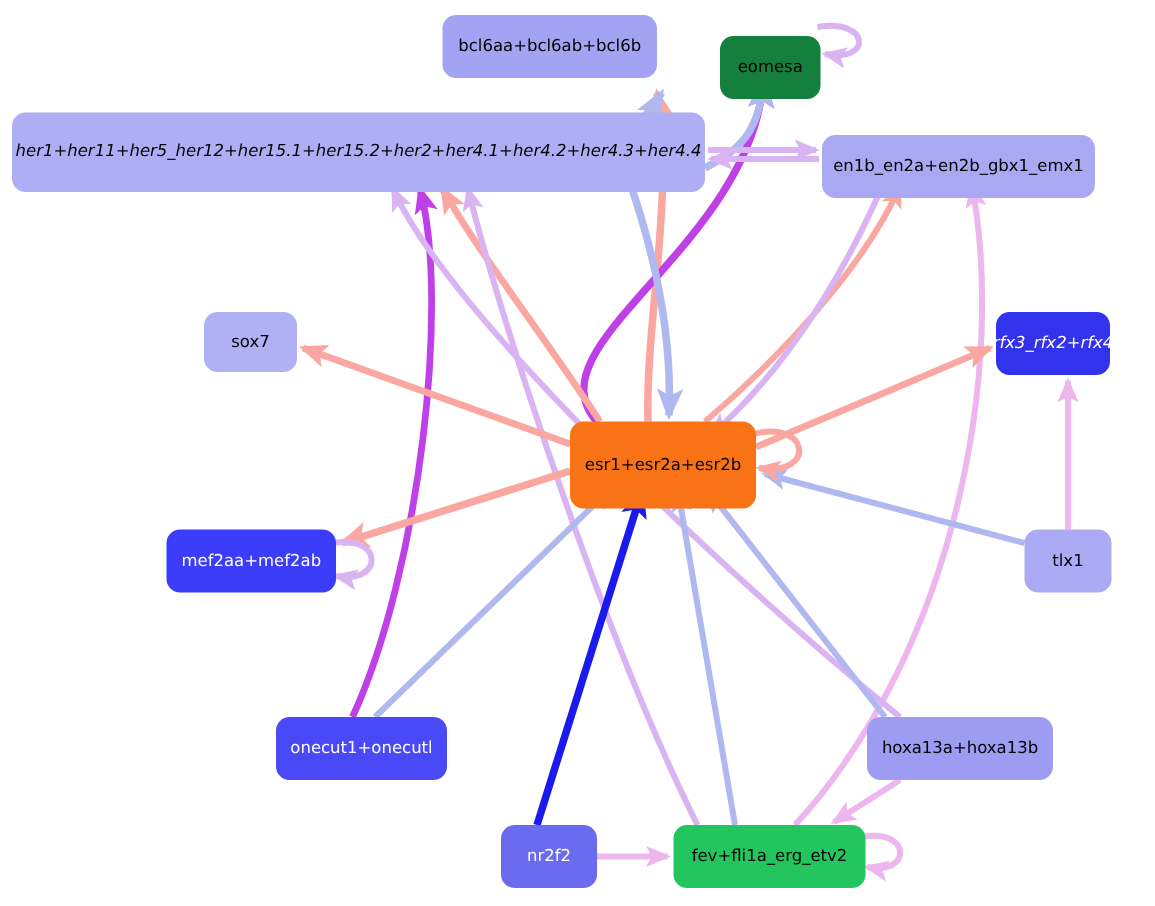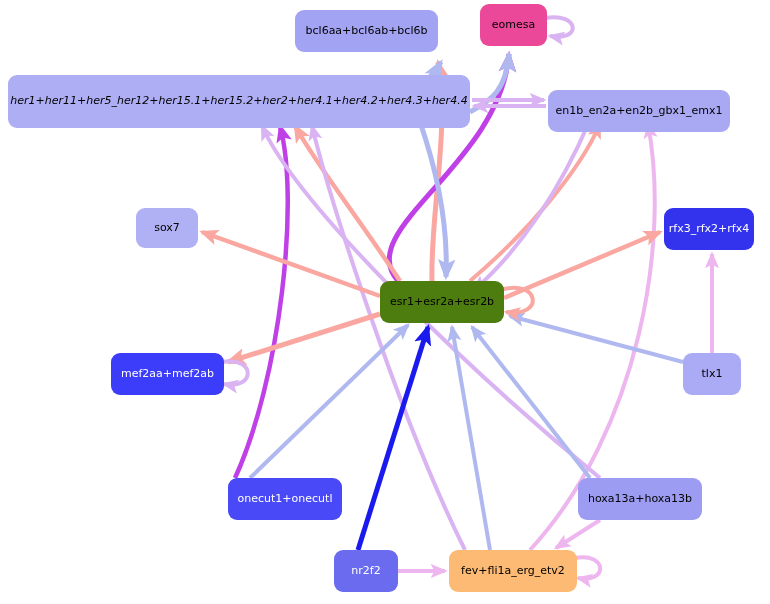--- a/index.html
+++ b/index.html
@@ -67,51 +67,51 @@
         <path d="M 545,18 C 580,12 582,42 550,36" stroke="#d9b3f2" stroke-width="4" fill="none" stroke-linecap="butt" marker-end="url(#ah-d9b3f2)"></path>
         <path d="M 222,362 C 256,356 256,390 224,384" stroke="#d9b3f2" stroke-width="4" fill="none" stroke-linecap="butt" marker-end="url(#ah-d9b3f2)"></path>
         <path d="M 575,558 C 608,552 608,584 578,578" stroke="#edb6ef" stroke-width="4" fill="none" stroke-linecap="butt" marker-end="url(#ah-edb6ef)"></path>
       </g>
   </svg>
 
   <div id="node-layer">
       <div class="node" style="left: 295px; top: 10px; width: 143px; height: 42px; background: rgb(163, 163, 243); color: rgb(0, 0, 0);">
         <span>bcl6aa+bcl6ab+bcl6b</span>
       </div>
-      <div class="node" style="left: 480px; top: 4px; width: 67px; height: 42px; background: #ec4899; color: rgb(0, 0, 0);">
+      <div class="node" style="left: 480px; top: 24px; width: 67px; height: 42px; background: #15803d; color: rgb(0, 0, 0);">
         <span>eomesa</span>
       </div>
       <div class="node" style="left: 8px; top: 75px; width: 462px; height: 53px; background: rgb(174, 174, 244); color: rgb(0, 0, 0); font-style: italic;">
         <span>her1+her11+her5_her12+her15.1+her15.2+her2+her4.1+her4.2+her4.3+her4.4</span>
       </div>
       <div class="node" style="left: 548px; top: 90px; width: 182px; height: 42px; background: rgb(168, 168, 243); color: rgb(0, 0, 0);">
         <span>en1b_en2a+en2b_gbx1_emx1</span>
       </div>
       <div class="node" style="left: 136px; top: 208px; width: 62px; height: 40px; background: rgb(176, 176, 245); color: rgb(0, 0, 0);">
         <span>sox7</span>
       </div>
-      <div class="node" style="left: 664px; top: 208px; width: 90px; height: 42px; background: rgb(51, 51, 238); color: rgb(255, 255, 255);">
+      <div class="node" style="left: 664px; top: 208px; width: 76px; height: 42px; background: rgb(51, 51, 238); color: rgb(255, 255, 255); font-style: italic;">
         <span>rfx3_rfx2+rfx4</span>
       </div>
-      <div class="node" style="left: 380px; top: 281px; width: 124px; height: 42px; background: #4d7c0f; color: rgb(0, 0, 0);">
+      <div class="node" style="left: 380px; top: 281px; width: 124px; height: 58px; background: #f97316; color: rgb(0, 0, 0);">
         <span>esr1+esr2a+esr2b</span>
       </div>
       <div class="node" style="left: 111px; top: 353px; width: 113px; height: 42px; background: rgb(60, 60, 251); color: rgb(255, 255, 255);">
         <span>mef2aa+mef2ab</span>
       </div>
       <div class="node" style="left: 683px; top: 353px; width: 58px; height: 42px; background: rgb(170, 170, 245); color: rgb(0, 0, 0); text-align: center;">
         <span>tlx1</span>
       </div>
-      <div class="node" style="left: 184px; top: 478px; width: 114px; height: 42px; background: rgb(73, 73, 248); color: rgb(255, 255, 255); margin-left: 44px;">
+      <div class="node" style="left: 184px; top: 478px; width: 114px; height: 42px; background: rgb(73, 73, 248); color: rgb(255, 255, 255);">
         <span>onecut1+onecutl</span>
       </div>
       <div class="node" style="left: 578px; top: 478px; width: 124px; height: 42px; background: rgb(156, 156, 242); color: rgb(0, 0, 0); text-align: center;">
         <span>hoxa13a+hoxa13b</span>
       </div>
       <div class="node" style="left: 334px; top: 550px; width: 64px; height: 42px; background: rgb(107, 107, 240); color: rgb(255, 255, 255);">
         <span>nr2f2</span>
       </div>
-      <div class="node" style="left: 449px; top: 550px; width: 128px; height: 42px; background: #fdba74; color: rgb(0, 0, 0);">
+      <div class="node" style="left: 449px; top: 550px; width: 128px; height: 42px; background: #22c55e; color: rgb(0, 0, 0);">
         <span>fev+fli1a_erg_etv2</span>
       </div>
     </div>
 
 </div>
 
 </body></html>

